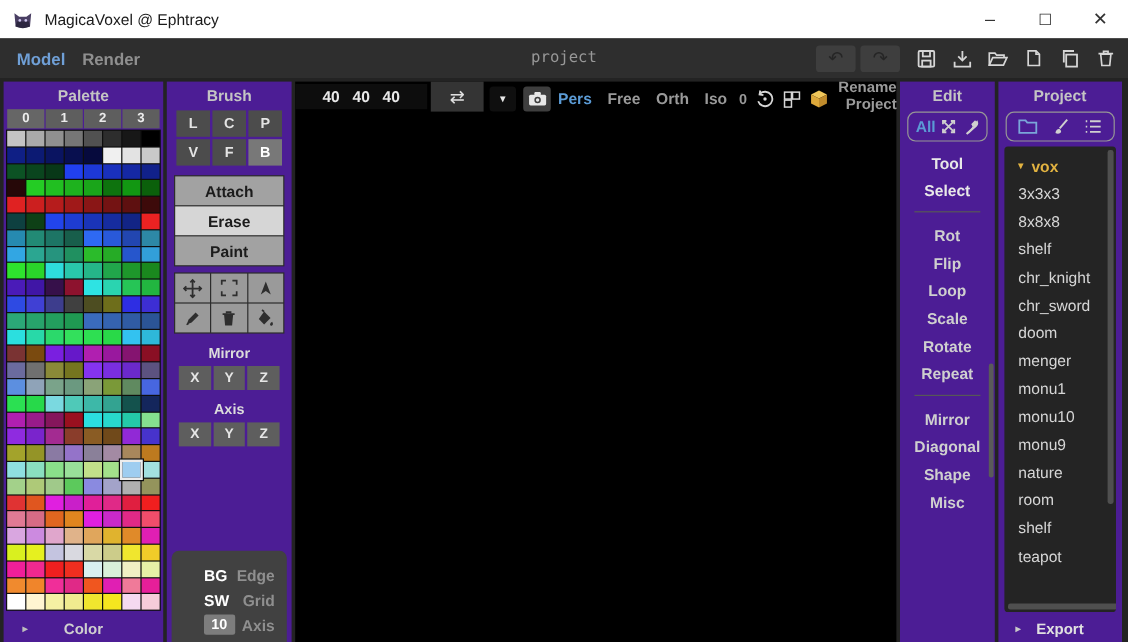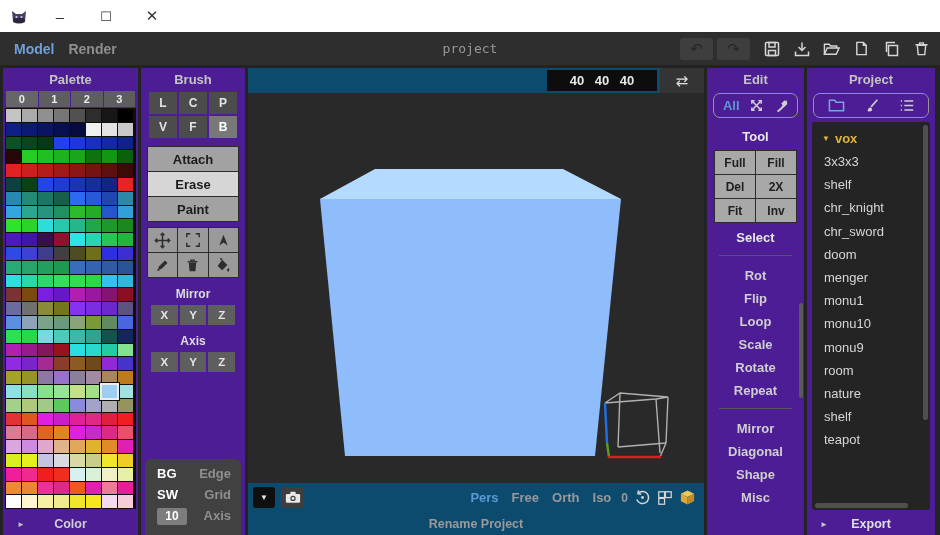--- a/index.html
+++ b/index.html
@@ -60,28 +60,28 @@
   .bact.active { background:#d6d6d6; }
   .btools { margin:5px 6px 0 6px; background:#2c2c2c; padding:1px; display:grid;
     grid-template-columns:repeat(3,1fr); gap:1px; }
   .btool { height:24px; background:#9a9a9a; display:flex; align-items:center; justify-content:center; }
   .btool svg { stroke:#2e2e2e; fill:none; stroke-width:1.6; }
   .seclbl { text-align:center; color:#dcdcdc; font-size:12px; font-weight:700; margin-top:9px; }
   .xyz { display:flex; gap:2px; margin:4px 10px 0 10px; }
   .xyz div { flex:1; height:20px; background:#5e5e5e; color:#e6e6e6; font-size:11.5px; font-weight:700;
     display:flex; align-items:center; justify-content:center; }
   .dispbox { margin:auto 4px 0 4px; background:#414141; border-radius:6px 6px 0 0; padding:7px 10px 6px 12px; }
-  .drow { height:21px; display:flex; align-items:flex-start; }
+  .drow { height:21px; display:flex; align-items:flex-end;margin-left:15px; }
   .drow .dl { width:36px; color:#fff; font-size:13px; font-weight:700; }
   .drow .dl.box { background:#7d7d7d; width:30px; height:17px; border-radius:2px; text-align:center;
     font-size:12px; line-height:17px; margin-right:6px; }
   .drow .dr { color:#8f8f8f; font-size:13px; font-weight:700; margin-left:auto; }
 
   
-  .viewport { flex:1; display:flex; flex-direction:column; background:#0c4a6e; }
+  .viewport { flex:1; display:flex; flex-direction:row; background:#000000; }
   .vptop { height:25px; flex:0 0 25px; display:flex; align-items:center; justify-content:flex-end; }
   .sizebox { width:110px; height:21px; background:#0d0d0d; color:#e8e8e8; font-weight:700;
     font-size:13px; display:flex; align-items:center; justify-content:center; word-spacing:7px;
     font-family:"Liberation Sans",sans-serif; }
   .swapbtn { width:44px; height:25px; color:#e0e0e0; font-size:15px; display:flex; align-items:center;
     justify-content:center; background:#343434; margin-left:3px; }
   .vpcanvas { flex:1; background:#292929; position:relative; overflow:hidden; }
   .vpcanvas svg { position:absolute; }
   .vpbottom { height:29px; flex:0 0 29px; display:flex; align-items:center; padding:0 8px 0 5px; gap:6px; }
   .ddbtn { width:22px; height:21px; background:#0f0f0f; border-radius:3px; color:#e8e8e8; font-size:8px;
@@ -135,20 +135,21 @@
 
 <div class="app">
 
   <div class="titlebar">
     <svg class="appicon" viewBox="0 0 18 18">
       <path d="M3,15 L2,4 L6,7 L12,7 L16,4 L15,15 Z" fill="#4a3f63"></path>
       <path d="M3,15 Q9,18 15,15 L14,11 L4,11 Z" fill="#2c2640"></path>
       <circle cx="6.5" cy="10" r="1.1" fill="#cfc7ee"></circle>
       <circle cx="11.5" cy="10" r="1.1" fill="#cfc7ee"></circle>
     </svg>
+    <div class="title">MagicaVoxel @ Ephtracy</div>
     <div class="wctl">–</div>
     <div class="wctl max">☐</div>
     <div class="wctl">✕</div>
   </div>
 
   <div class="menubar">
     <div class="mtab model">Model</div>
     <div class="mtab render">Render</div>
     <div class="mproject">project</div>
     <div class="mtools">
@@ -610,28 +611,20 @@
         <svg viewBox="0 0 16 16" width="15" height="15">
           <path d="M3,3 L13,13 M13,3 L3,13"></path>
           <path d="M3,6 L3,3 L6,3 M10,3 L13,3 L13,6 M13,10 L13,13 L10,13 M6,13 L3,13 L3,10"></path>
         </svg>
         <svg viewBox="0 0 16 16" width="14" height="14">
           <path d="M13.5,2.5 L10,6 L10,8 L12,8 L15.5,4.5 Q16,7.5 13,9 L6,16" stroke="none" fill="#cfcfcf" transform="scale(0.92)"></path>
           <path d="M12.8,2.2 L9.8,5.2 L10.8,6.2 L13.8,3.2 Q14.6,5.4 12.4,7 L4,14.5" stroke="#cfcfcf" stroke-width="2.1" fill="none"></path>
         </svg>
       </div>
       <div class="elabel">Tool</div>
-      <div class="etools">
-          <div class="etool">Full</div>
-          <div class="etool">Fill</div>
-          <div class="etool">Del</div>
-          <div class="etool">2X</div>
-          <div class="etool">Fit</div>
-          <div class="etool">Inv</div>
-        </div>
       <div class="elabel" style="margin-top:7px">Select</div>
       <div class="divider"></div>
       <div class="eacts">
           <div class="eact">Rot</div>
           <div class="eact">Flip</div>
           <div class="eact">Loop</div>
           <div class="eact">Scale</div>
           <div class="eact">Rotate</div>
           <div class="eact">Repeat</div>
         </div>
@@ -662,30 +655,31 @@
           </g>
         </svg>
       </div>
       <div class="plist">
         <div class="pfolder">
           <span class="tri">▼</span>
           <span class="nm">vox</span>
         </div>
         <div>
             <div class="pfile">3x3x3</div>
+            <div class="pfile">8x8x8</div>
             <div class="pfile">shelf</div>
             <div class="pfile">chr_knight</div>
             <div class="pfile">chr_sword</div>
             <div class="pfile">doom</div>
             <div class="pfile">menger</div>
             <div class="pfile">monu1</div>
             <div class="pfile">monu10</div>
             <div class="pfile">monu9</div>
+            <div class="pfile">nature</div>
             <div class="pfile">room</div>
-            <div class="pfile">nature</div>
             <div class="pfile">shelf</div>
             <div class="pfile">teapot</div>
           </div>
         <div class="vscroll"></div>
         <div class="hscroll"></div>
       </div>
       <div class="pexport">
         <span class="arr">►</span>
         <span class="lbl">Export</span>
       </div>

